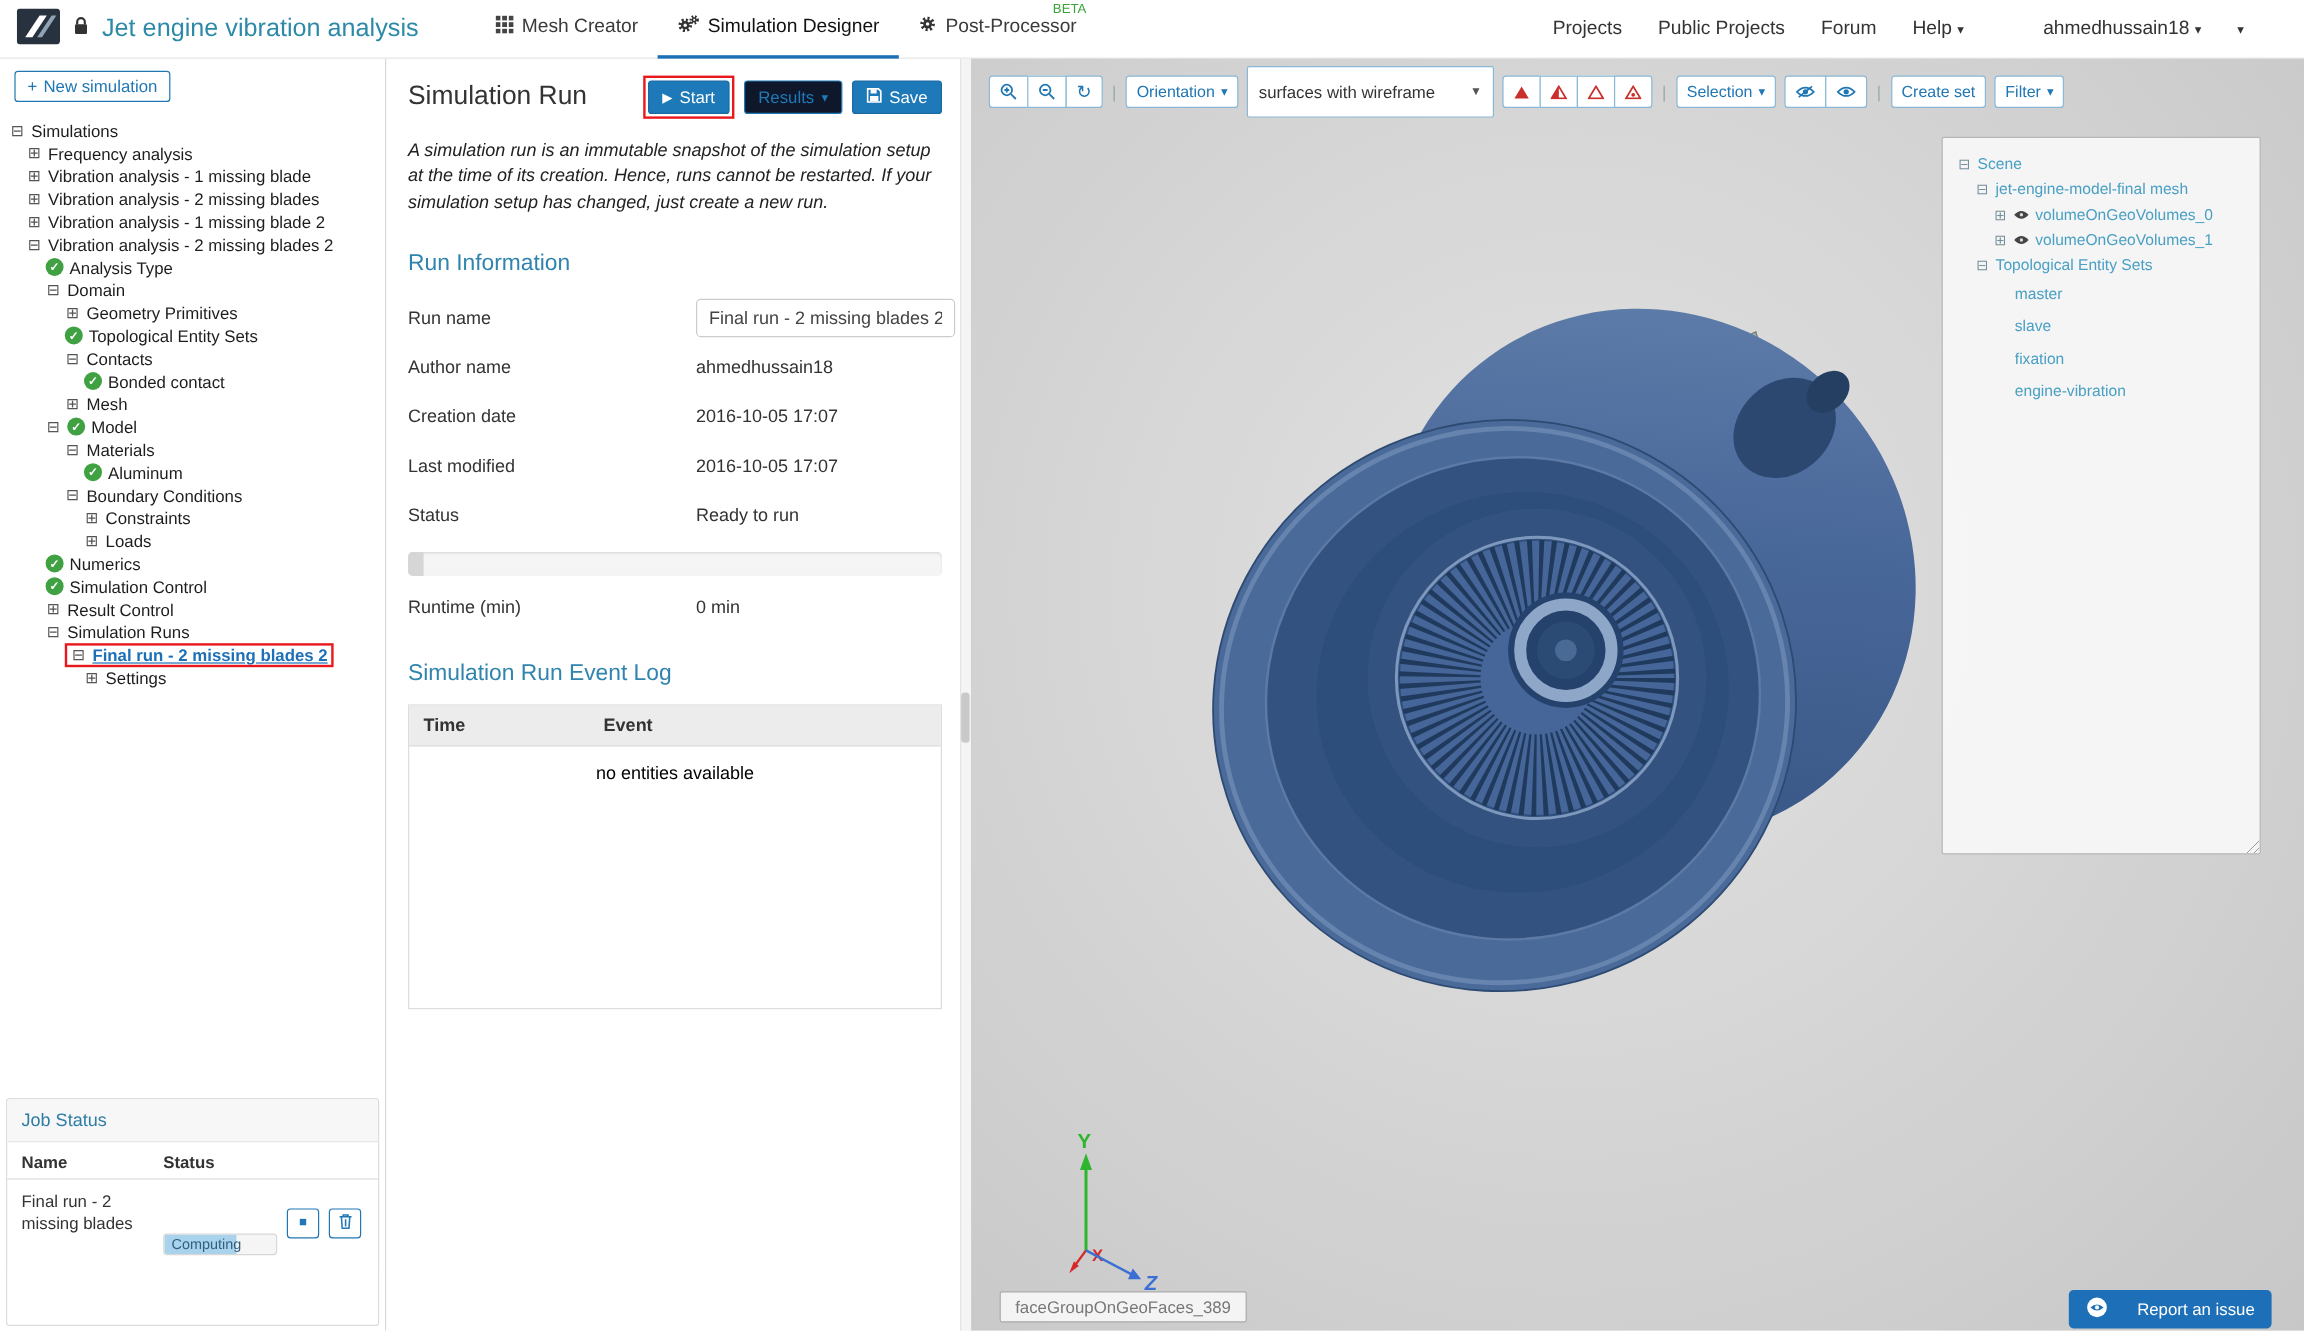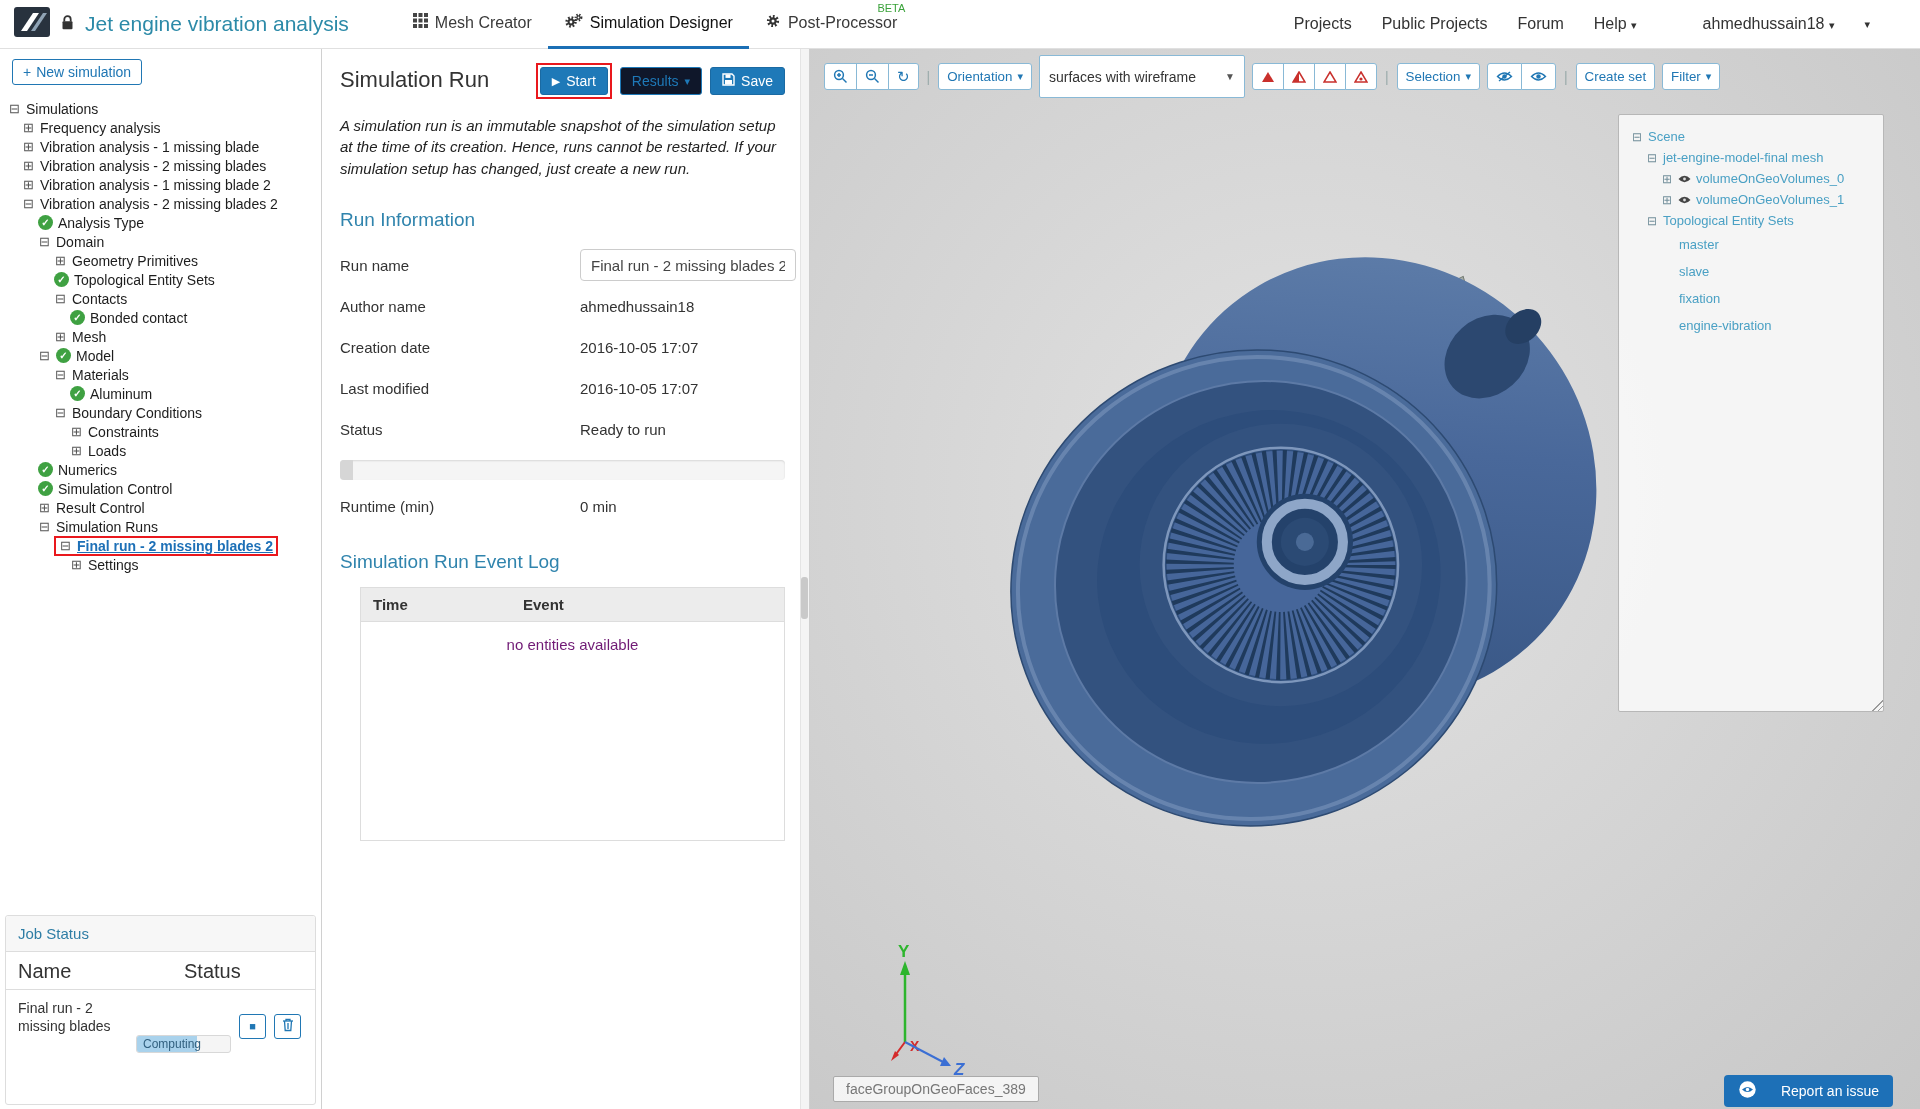--- a/index.html
+++ b/index.html
@@ -42,21 +42,21 @@
          color:#fff; font-size:10px; font-weight:bold; align-items:center; justify-content:center; flex:none; }
   .sel-label { color:#1d70b7; font-weight:bold; text-decoration:underline; }
   .ann { border:2px solid #e9181d; display:inline-flex; align-items:center; gap:5px; padding:0 3px; }
 
   
   .jobpanel { position:absolute; left:5px; right:5px; top:866px; bottom:4px;
               border:1px solid #ddd; border-radius:3px; background:#fff; }
   .jobhead { background:#f7f7f7; border-bottom:1px solid #ddd; color:#2e7da5;
              font-size:15px; padding:9px 12px; border-radius:3px 3px 0 0; }
   .jobcols, .jobrow { display:grid; grid-template-columns:118px 1fr; padding:0 12px; }
-  .jobcols { font-weight:normal; font-size:20px; border-bottom:1px solid #ddd;gap:48px; }
+  .jobcols { font-weight:bold; font-size:14px; border-bottom:1px solid #ddd; }
   .jobcols div { padding:8px 0 6px; }
   .jobrow { margin-top:9px; font-size:14px; }
   .jobstatus { display:flex; align-items:center; gap:8px; }
   .jprog { width:95px; height:18px; background:#f5f5f5; border:1px solid #d8d8d8; border-radius:3px;
            position:relative; overflow:hidden; flex:none;margin-top:36px; }
   .jprog-fill { position:absolute; left:0; top:0; bottom:0; width:65%; background:#a9d2ec; }
   .jprog-label { position:absolute; left:6px; top:1px; font-size:12px; color:#31607f; }
   .sqbtn { width:27px; height:25px; border:1px solid #2077b4; background:#fff; border-radius:3px;
            display:inline-flex; align-items:center; justify-content:center; color:#2077b4; cursor:pointer; }
 
@@ -73,24 +73,24 @@
   .section-h { margin-top:30px; font-size:19px; font-weight:400; color:#3084ad; }
   .fgrid { margin-top:14px; }
   .frow { display:flex; align-items:center; min-height:41px; font-size:15px; }
   .flabel { width:240px; flex:none; color:#333; }
   .fvalue { color:#333; }
   .finput { width:216px; height:32px; border:1px solid #ccc; border-radius:4px; padding:5px 10px;
             font-size:15px; font-family:"Liberation Sans",sans-serif; color:#444; }
   .runprog { margin-top:10px; height:20px; border-radius:4px; background:#f5f5f5;
              box-shadow:inset 0 1px 2px rgba(0,0,0,.12); overflow:hidden; }
   .runprog-fill { height:100%; width:3%; background:#d6d6d6; }
-  .evtable { margin-top:14px; border:1px solid #ddd;margin-left:20px; }
+  .evtable { margin-top:14px; border:1px solid #ddd; }
   .evhead { display:grid; grid-template-columns:150px 1fr; background:#ececec; border-bottom:1px solid #ddd; }
   .evhead div { padding:8px 12px; font-weight:bold; font-size:15px; }
-  .evbody { min-height:218px; text-align:center; padding-top:14px; font-size:15px; color:#701a75; }
+  .evbody { min-height:218px; text-align:center; padding-top:14px; font-size:15px; color:#000000; }
   .pscroll { position:absolute; right:0; top:0; bottom:0; width:9px; background:#f4f4f4; border-left:1px solid #e4e4e4; }
   .pthumb { position:absolute; right:1px; top:528px; width:7px; height:42px; background:#c9c9c9; border-radius:3px; }
 
   
   .vtoolbar { position:absolute; top:6px; left:14px; display:flex; gap:7px; align-items:center;
               font-size:14px; z-index:5; }
   .vgroup { display:inline-flex; }
   .vbtn { height:27px; background:#fff; border:1px solid #89b9d6; color:#2077b4;
           display:inline-flex; align-items:center; gap:5px; padding:0 8px; border-radius:3px; cursor:pointer; }
   .vgroup .vbtn { border-radius:0; margin-left:-1px; }

